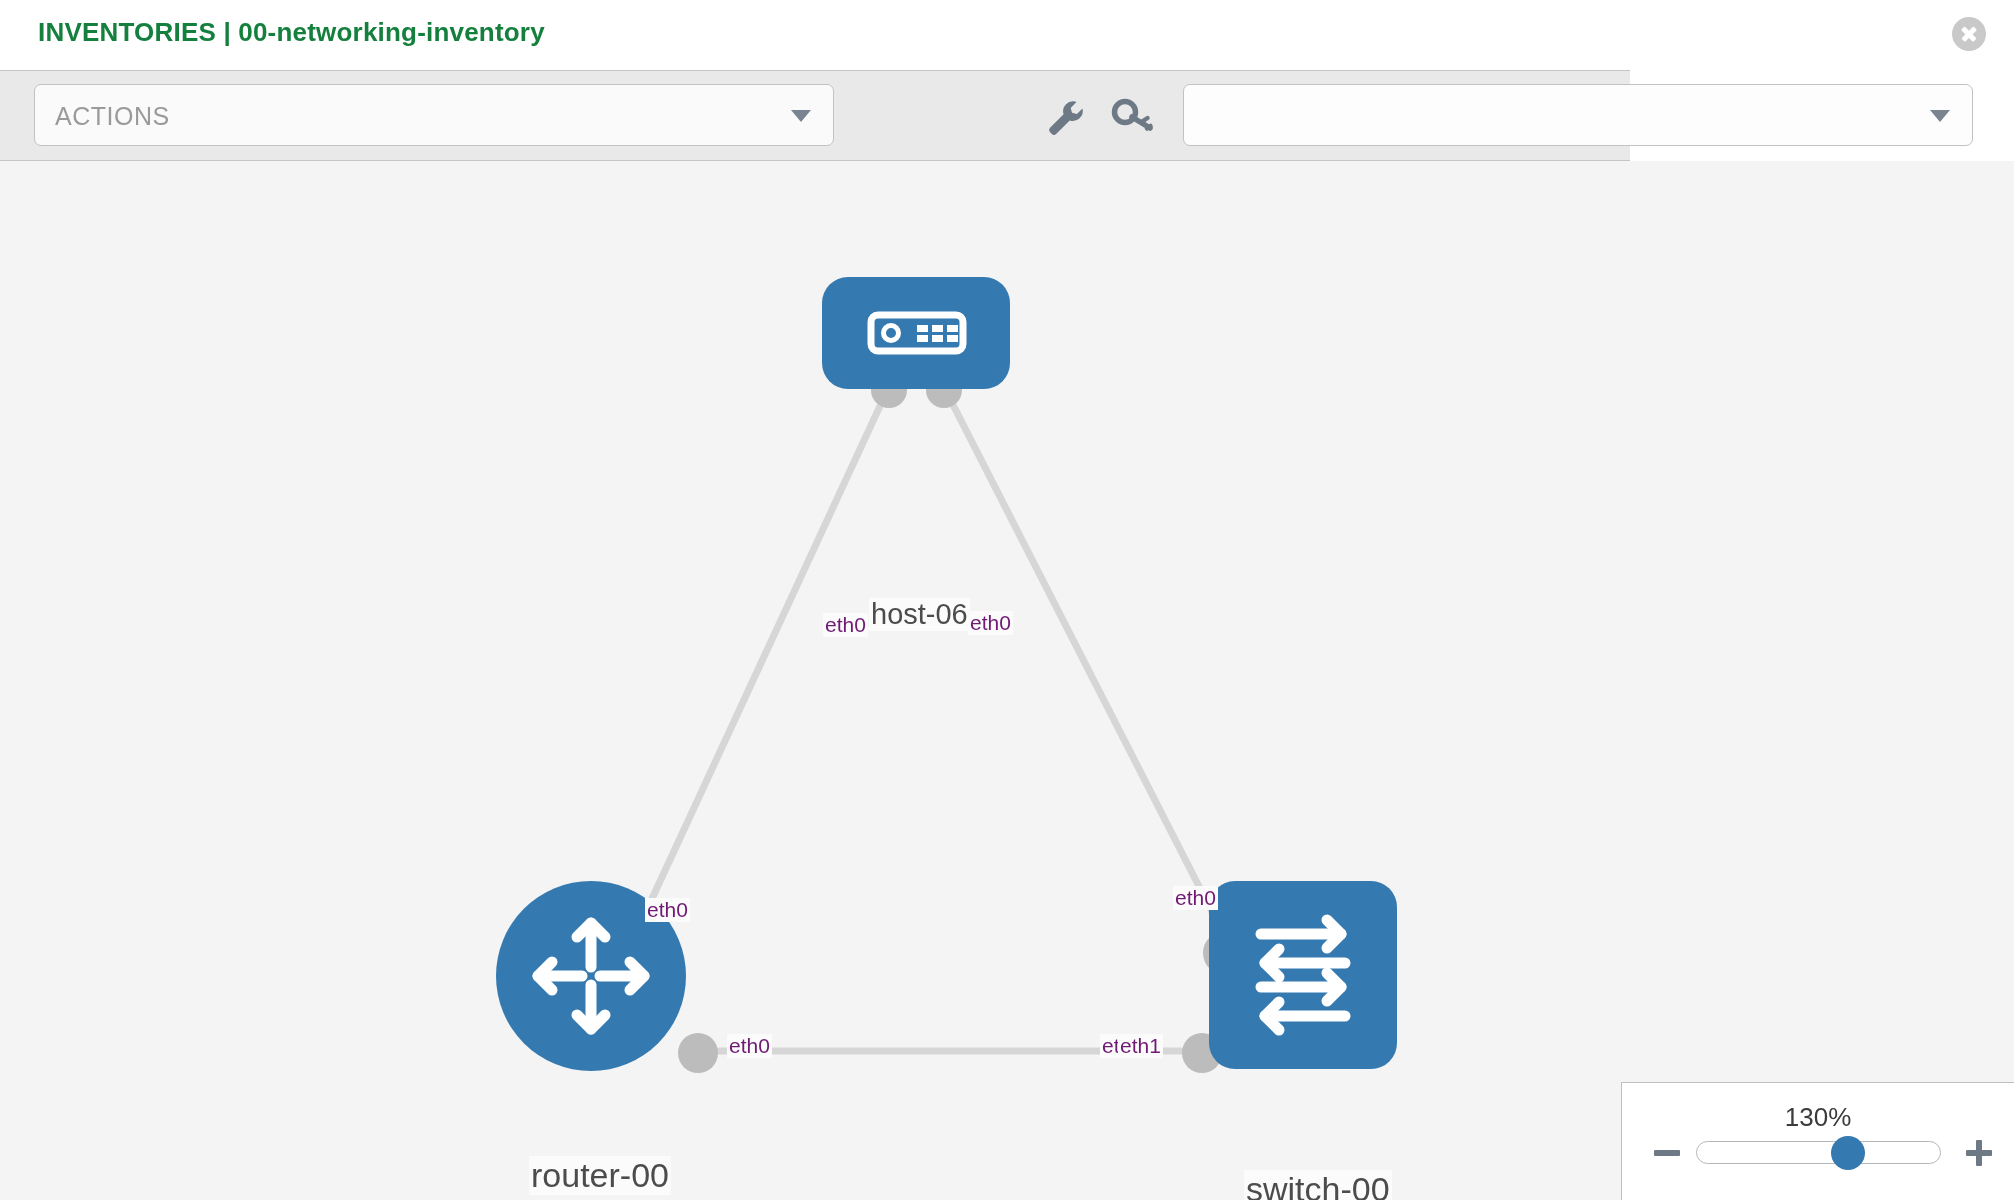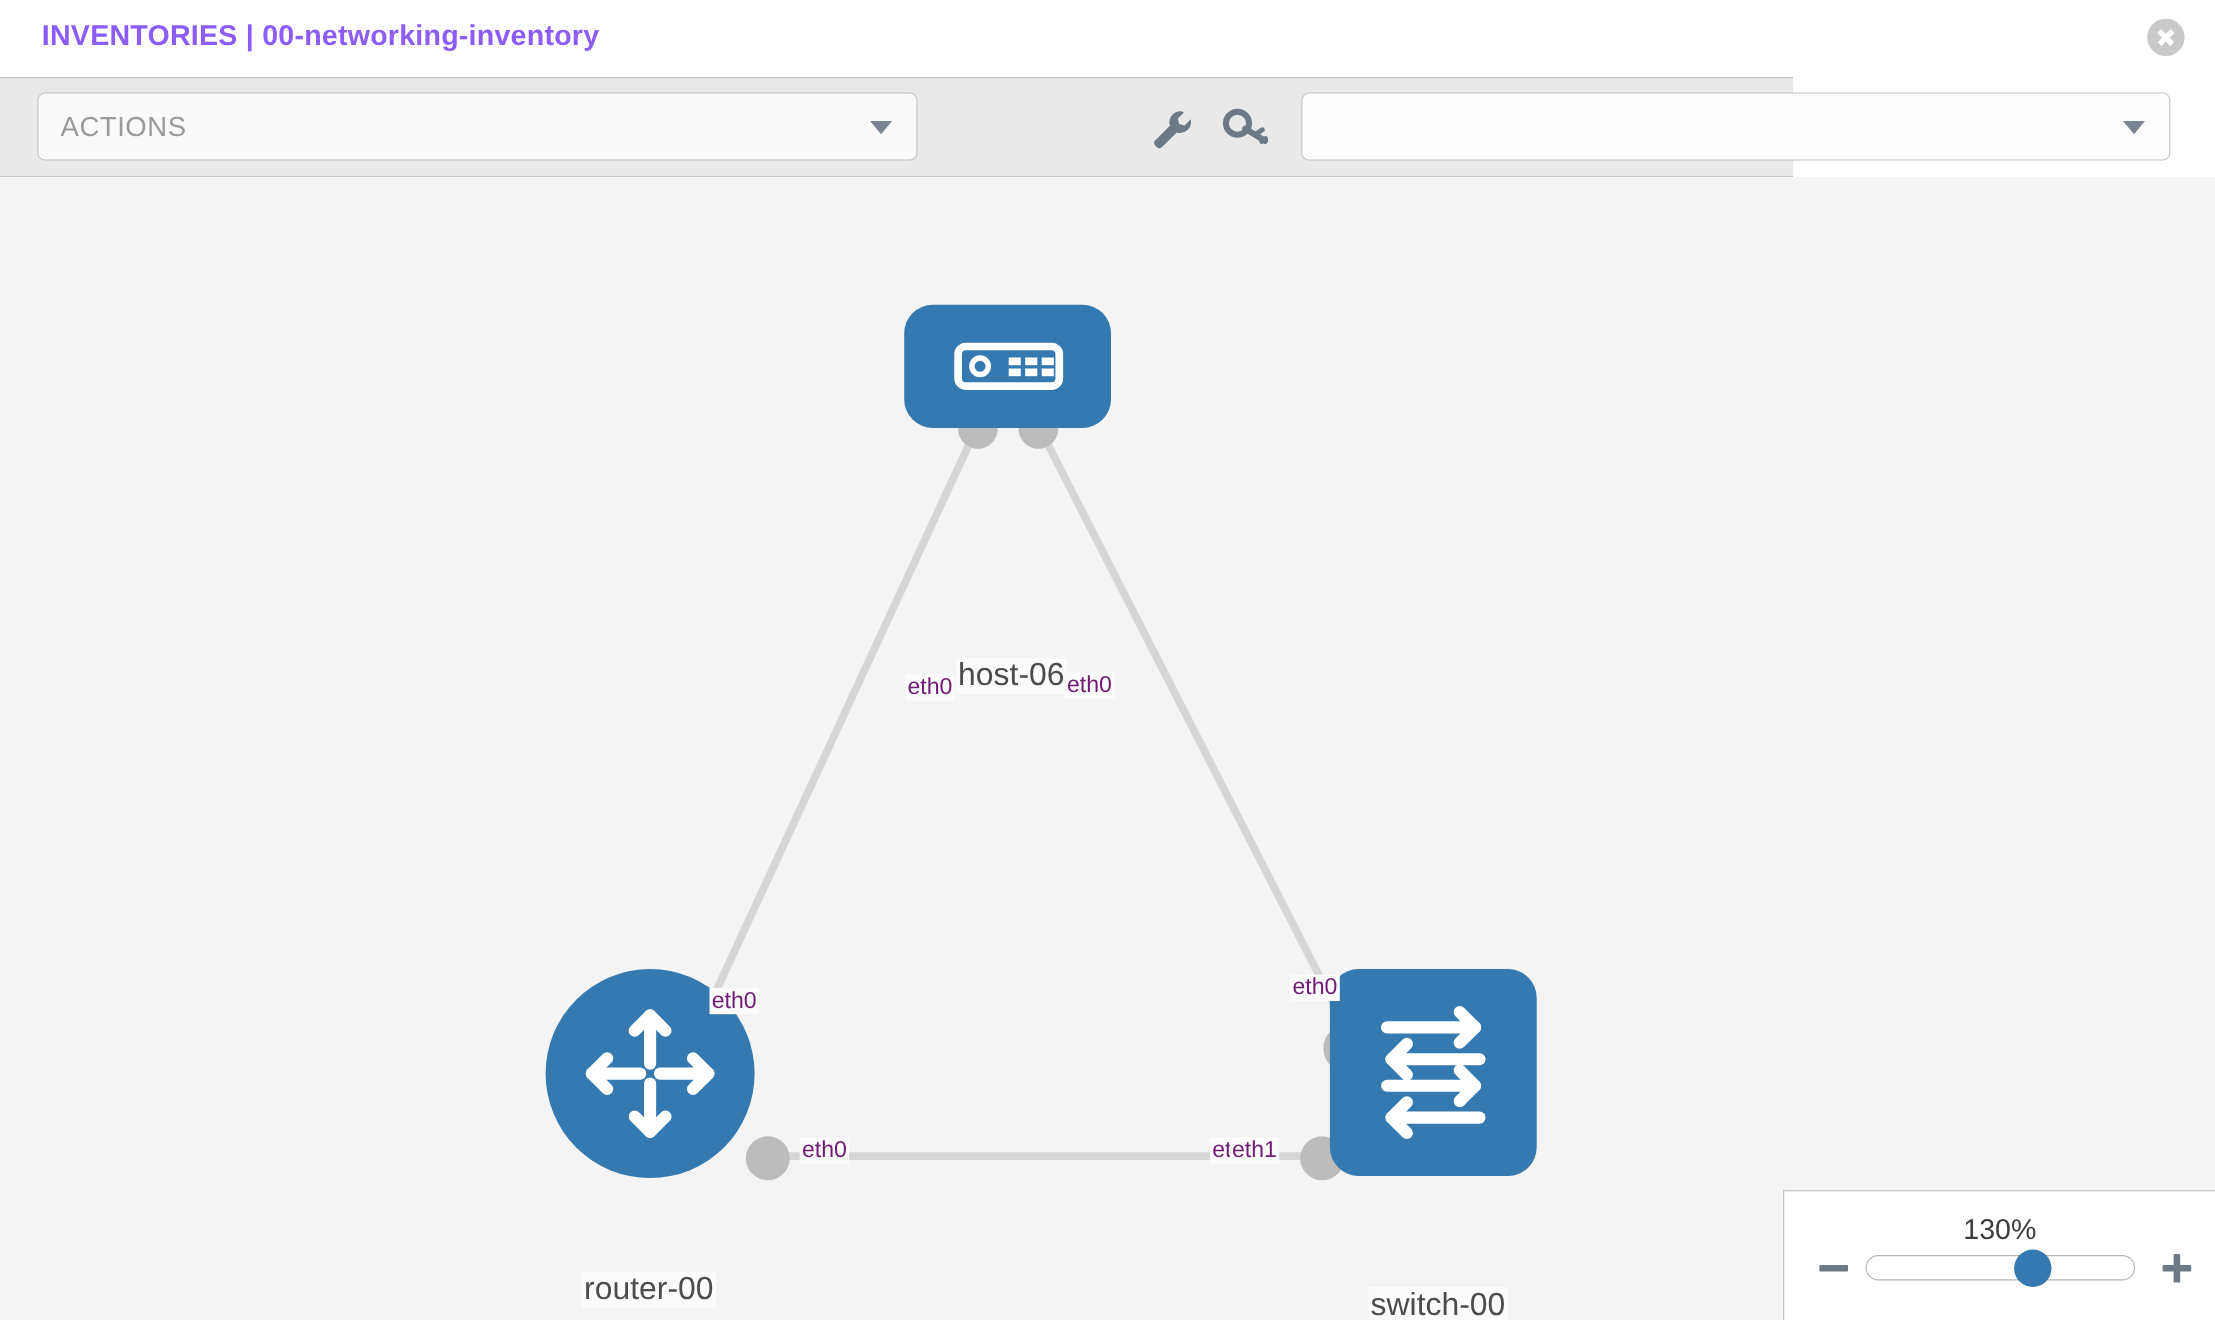--- a/index.html
+++ b/index.html
@@ -23,21 +23,21 @@
     height: 70px;
     background: #ffffff;
     box-sizing: border-box;
   }
   .page-title {
     position: absolute;
     left: 38px;
     top: 17px;
     font-size: 26px;
     font-weight: bold;
-    color: #8b5cf6;
+    color: #15803d;
     letter-spacing: 0.2px;
     white-space: nowrap;
   }
   .close-btn {
     position: absolute;
     right: 28px;
     top: 17px;
     width: 34px;
     height: 34px;
     border-radius: 50%;
@@ -154,21 +154,21 @@
   
   .node {
     position: absolute;
   }
   .node-shape {
     position: absolute;
     background: #3479b0;
   }
   .node-label {
     position: absolute;
-    font-size: 29px;
+    font-size: 34px;
     color: #4c4c4c;
     background: #fbfbfb;
     white-space: nowrap;
     padding: 0 2px;
   }
   .iface-label {
     position: absolute;
     font-size: 21px;
     color: #701a75;
     background: #fbfbfb;

